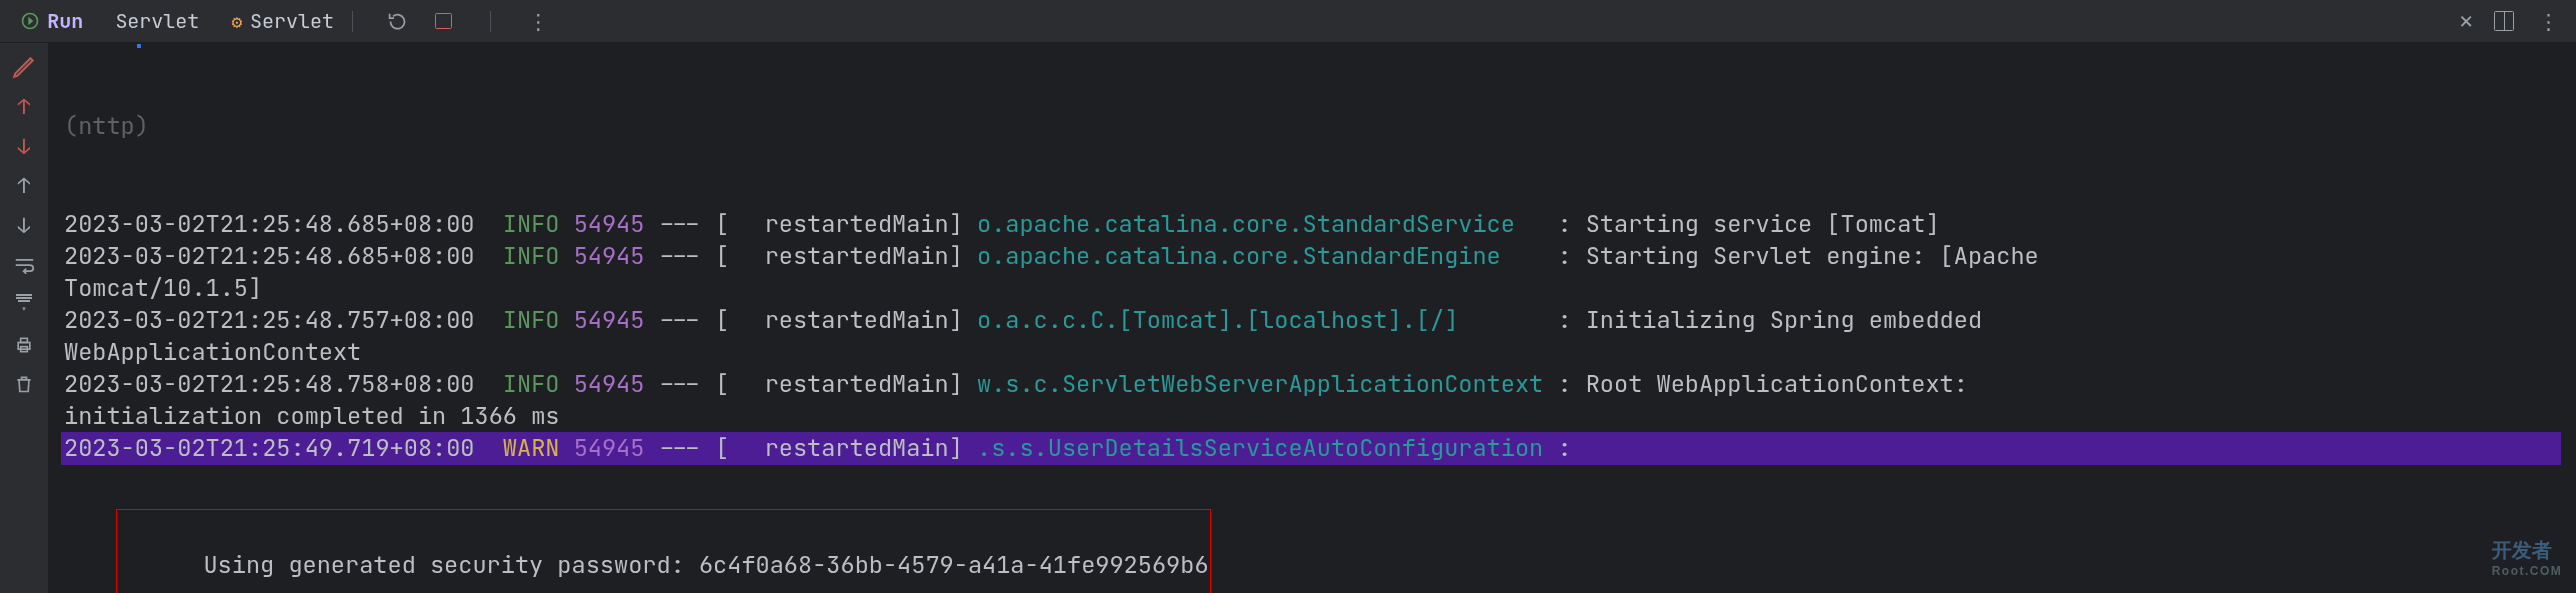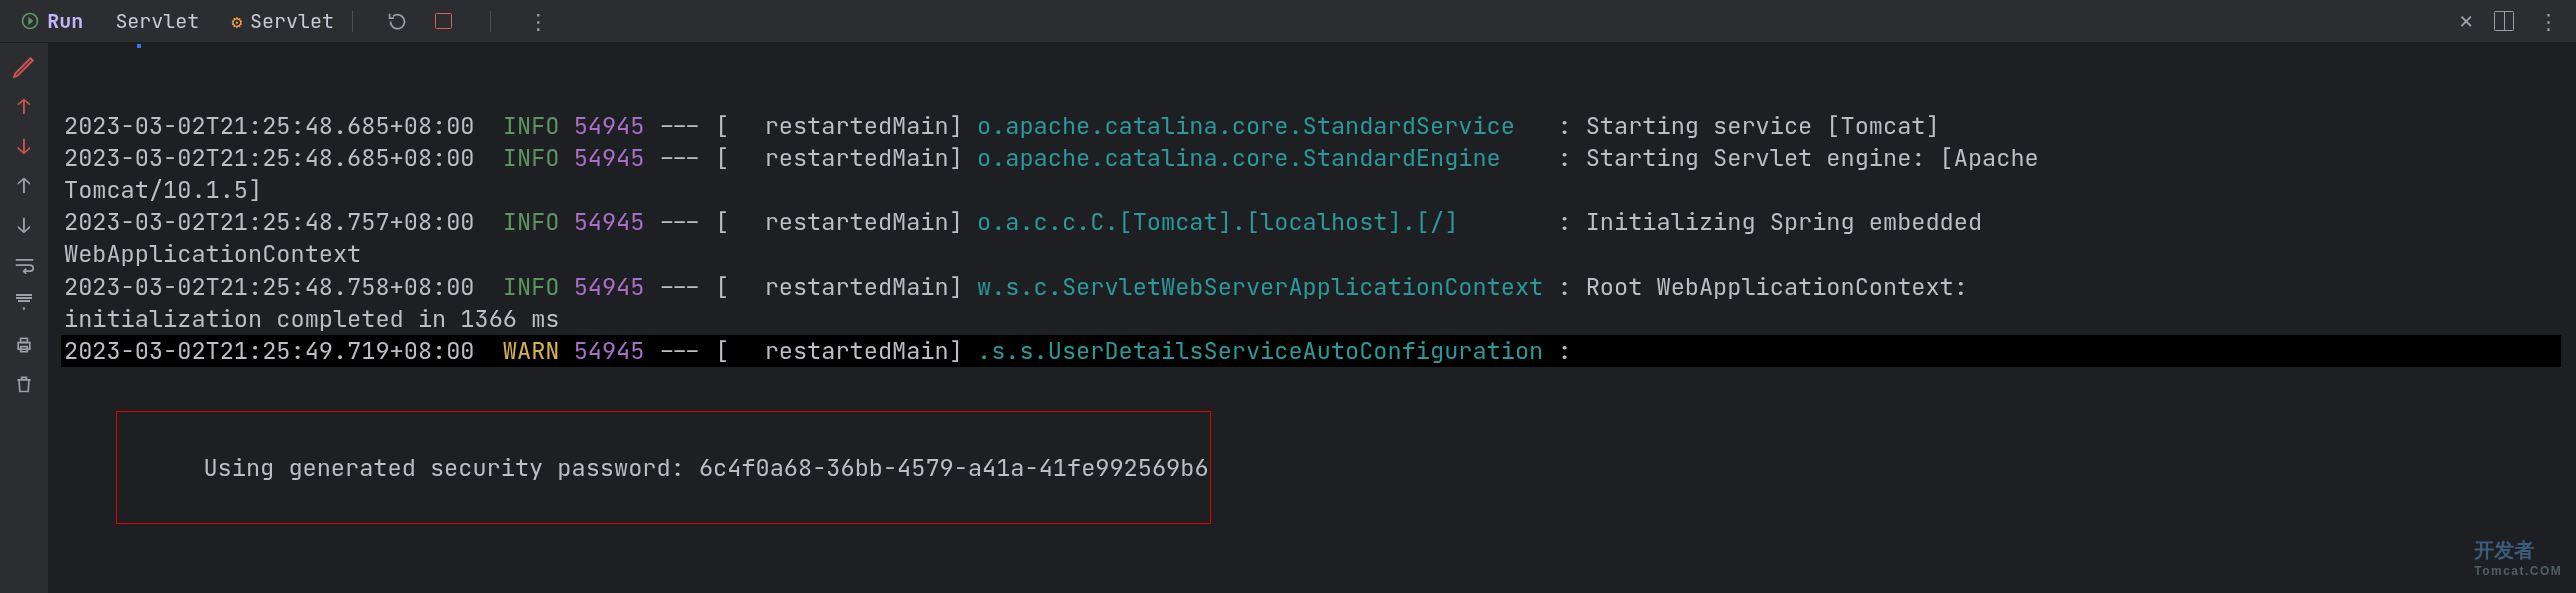--- a/index.html
+++ b/index.html
@@ -147,21 +147,21 @@
   .log-ts { color: #bcbec4; }
   .log-level-info { color: #5b965f; }
   .log-level-warn { color: #d6b24e; }
   .log-pid { color: #a86fc9; text-align: right; }
   .log-sep { color: #bcbec4; }
   .log-thread { color: #bcbec4; margin-left: 7px; }
   .log-logger { color: #299999; }
   .log-msg { color: #bcbec4; }
   .log-continuation { color: #bcbec4; }
   .highlight-line {
-    background: #000000;
+    background: #4c1d95;
     display: block;
     margin-left: -3px;
     padding-left: 3px;
   }
   .password-box {
     border: 1.5px solid #e50000;
     padding: 7.6px 1.5px 7.6px 1.5px;
     margin-top: 12px;
     margin-left: -4.6px;
     display: inline-block;
@@ -261,24 +261,25 @@
         </svg>
     </div>
     <div class="side-btn trash-icon">
       <svg viewBox="0 0 24 24" fill="none" stroke="#9aa0a6" stroke-width="2">
           <path d="M4 7 L20 7 M9 7 L9 4 L15 4 L15 7 M6 7 L7 21 L17 21 L18 7"></path>
         </svg>
     </div>
   </div>
 
   <div class="console">
+    <div class="faded-tip">(nttp)</div>
     <div id="log-rows"><div><span class="log-ts">2023-03-02T21:25:48.685+08:00</span>  <span class="log-level-info">INFO</span> <span class="log-pid">54945</span><span class="log-sep"> --- [  </span><span class="log-thread">restartedMain] </span><span class="log-logger">o.apache.catalina.core.StandardService  </span><span class="log-msg"> : Starting service [Tomcat]</span></div><div><span class="log-ts">2023-03-02T21:25:48.685+08:00</span>  <span class="log-level-info">INFO</span> <span class="log-pid">54945</span><span class="log-sep"> --- [  </span><span class="log-thread">restartedMain] </span><span class="log-logger">o.apache.catalina.core.StandardEngine   </span><span class="log-msg"> : Starting Servlet engine: [Apache</span></div><div class="log-continuation">Tomcat/10.1.5]</div><div><span class="log-ts">2023-03-02T21:25:48.757+08:00</span>  <span class="log-level-info">INFO</span> <span class="log-pid">54945</span><span class="log-sep"> --- [  </span><span class="log-thread">restartedMain] </span><span class="log-logger">o.a.c.c.C.[Tomcat].[localhost].[/]      </span><span class="log-msg"> : Initializing Spring embedded</span></div><div class="log-continuation">WebApplicationContext</div><div><span class="log-ts">2023-03-02T21:25:48.758+08:00</span>  <span class="log-level-info">INFO</span> <span class="log-pid">54945</span><span class="log-sep"> --- [  </span><span class="log-thread">restartedMain] </span><span class="log-logger">w.s.c.ServletWebServerApplicationContext</span><span class="log-msg"> : Root WebApplicationContext:</span></div><div class="log-continuation">initialization completed in 1366 ms</div><div class="highlight-line"><span class="log-ts">2023-03-02T21:25:49.719+08:00</span>  <span class="log-level-warn">WARN</span> <span class="log-pid">54945</span><span class="log-sep"> --- [  </span><span class="log-thread">restartedMain] </span><span class="log-logger">.s.s.UserDetailsServiceAutoConfiguration</span><span class="log-msg"> :</span></div></div>
     <div class="password-box">
       <span>Using generated security password: 6c4f0a68-36bb-4579-a41a-41fe992569b6</span>
     </div>
   </div>
 </div>
 
 <div class="watermark">
   <span>开发者</span>
-  <span class="sub">Tomcat.COM</span>
+  <span class="sub">Root.COM</span>
 </div>
 
 
 </body></html>

